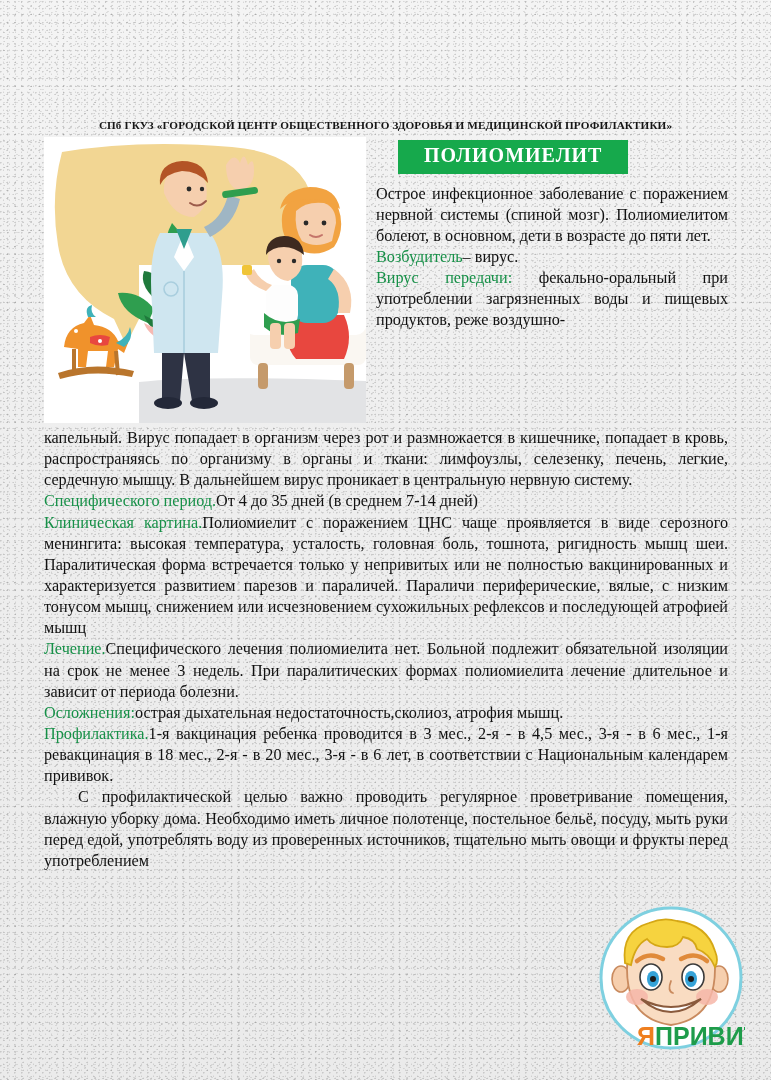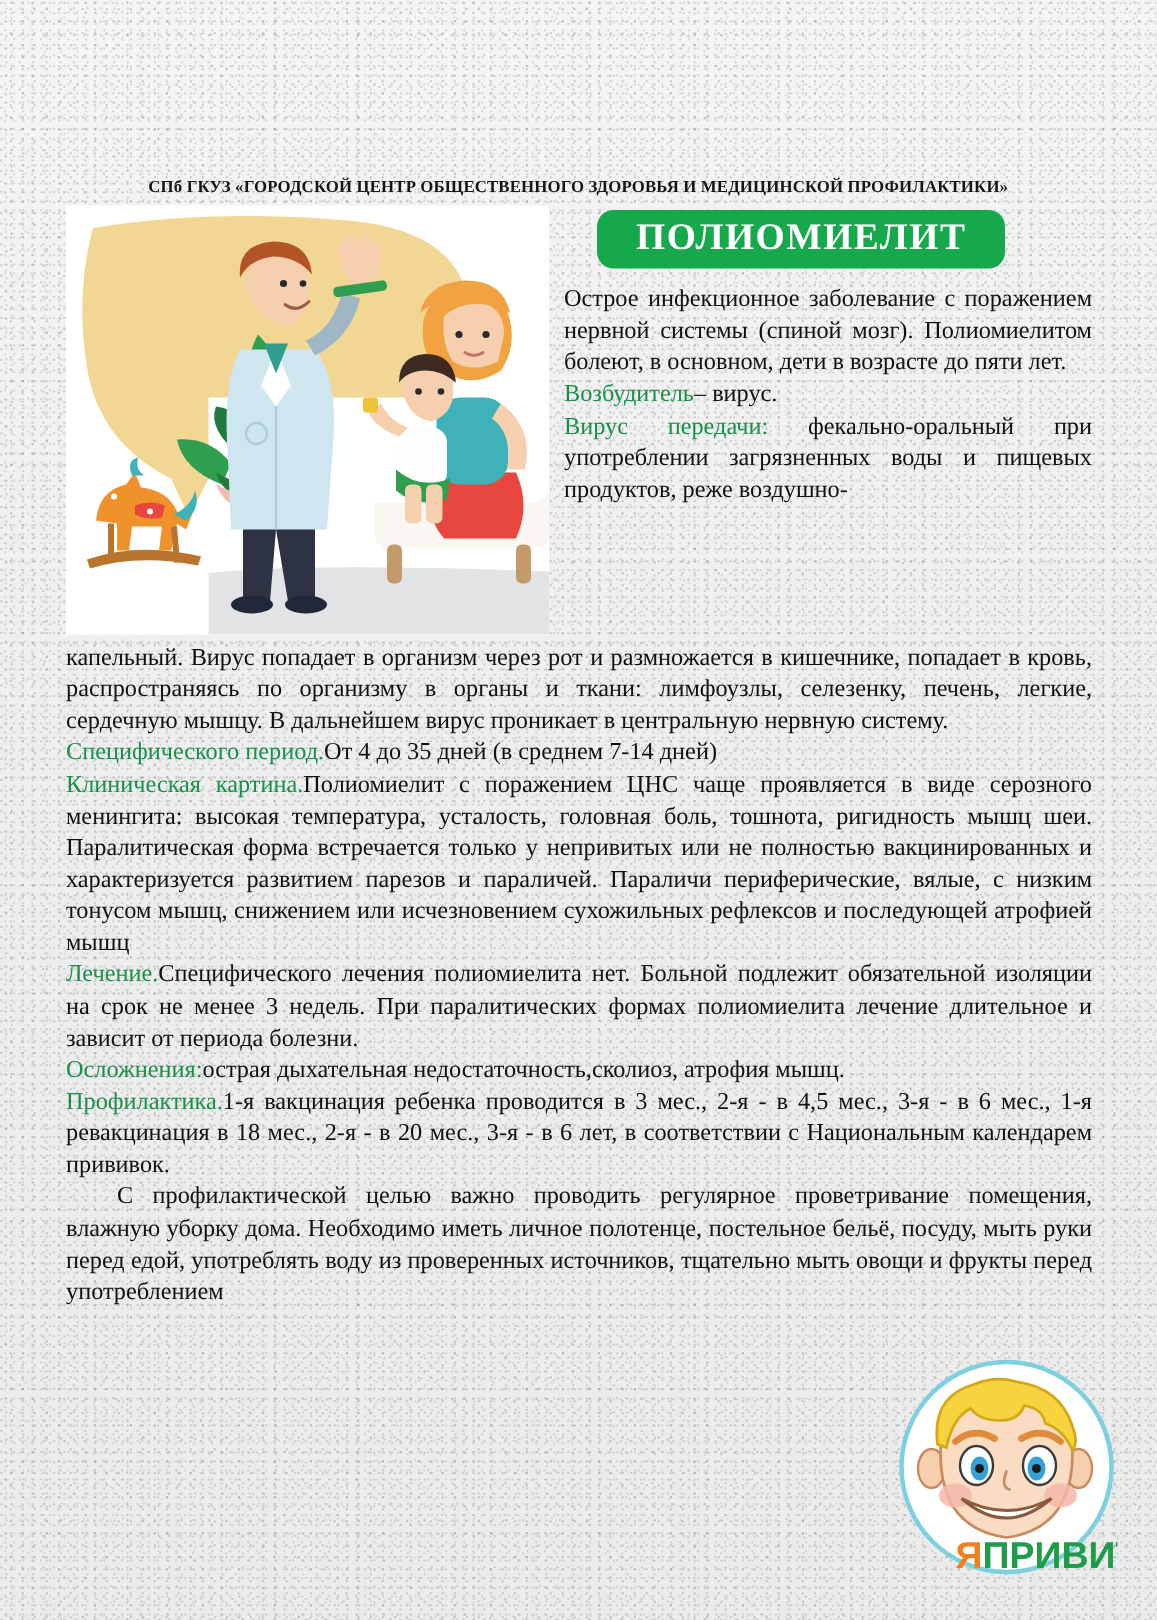--- a/index.html
+++ b/index.html
@@ -73,25 +73,25 @@
   }
   .illustration svg { display: block; width: 100%; height: 100%; }
 
   .right-col { overflow: hidden; }
 
   
   .title-banner {
     display: inline-block;
     background: #16a94c;
     color: #ffffff;
-    border-radius: 11px;
+    border-radius: 0;
     padding: 5px 26px 7px 26px;
     font-family: "Liberation Serif", "DejaVu Serif", serif;
     font-weight: bold;
-    font-size: 25px;
+    font-size: 20px;
     letter-spacing: 1px;
     line-height: 1.08;
     margin: 3px 0 10px 22px;
   }
 
   
   .body-text, .para {
     font-size: 16.2px;
     line-height: 1.305;
     text-align: justify;

